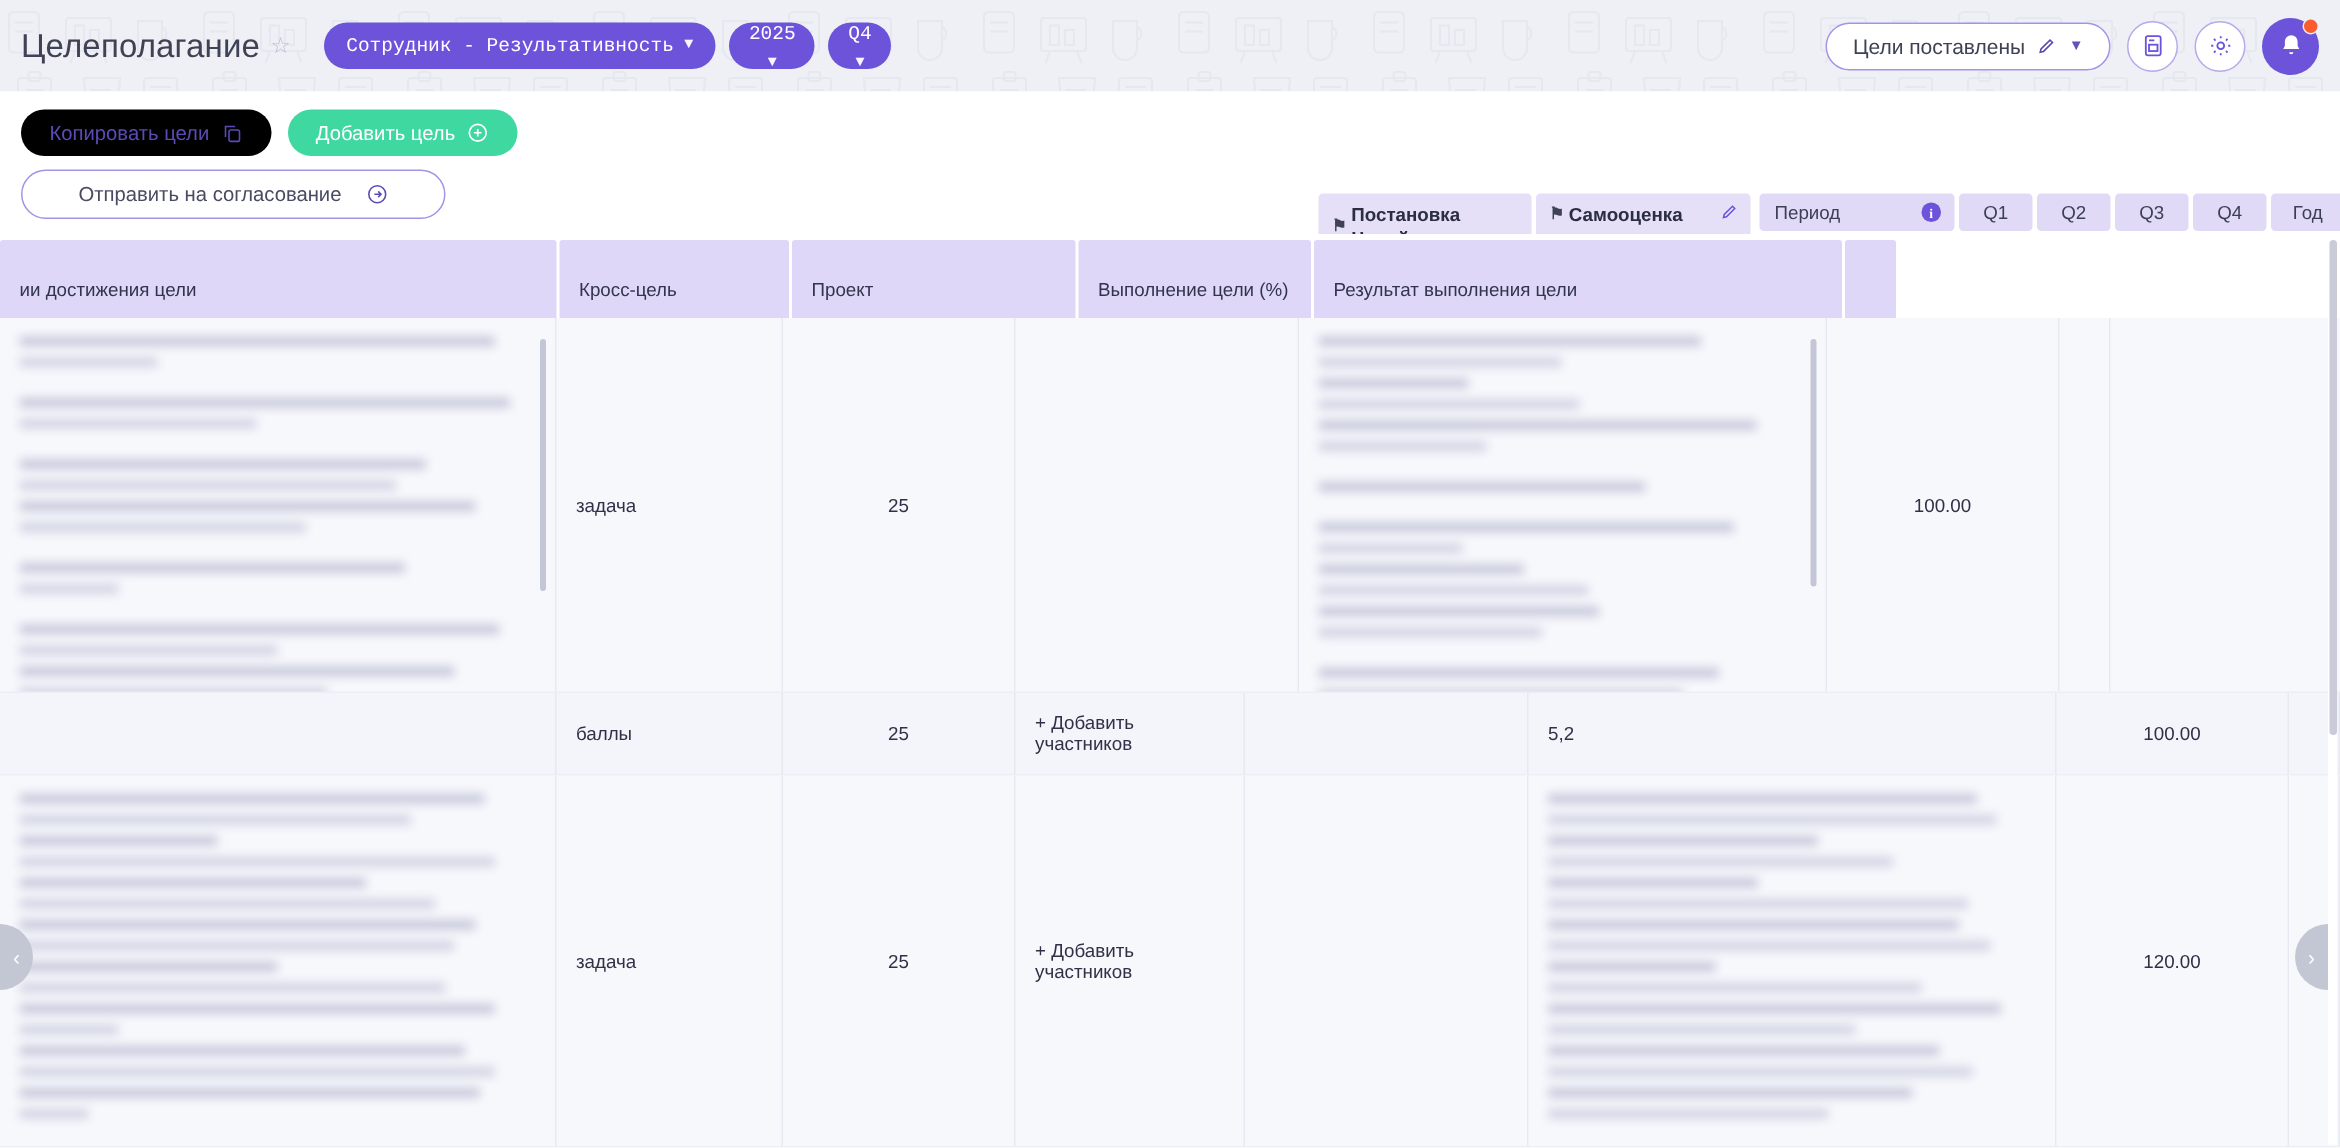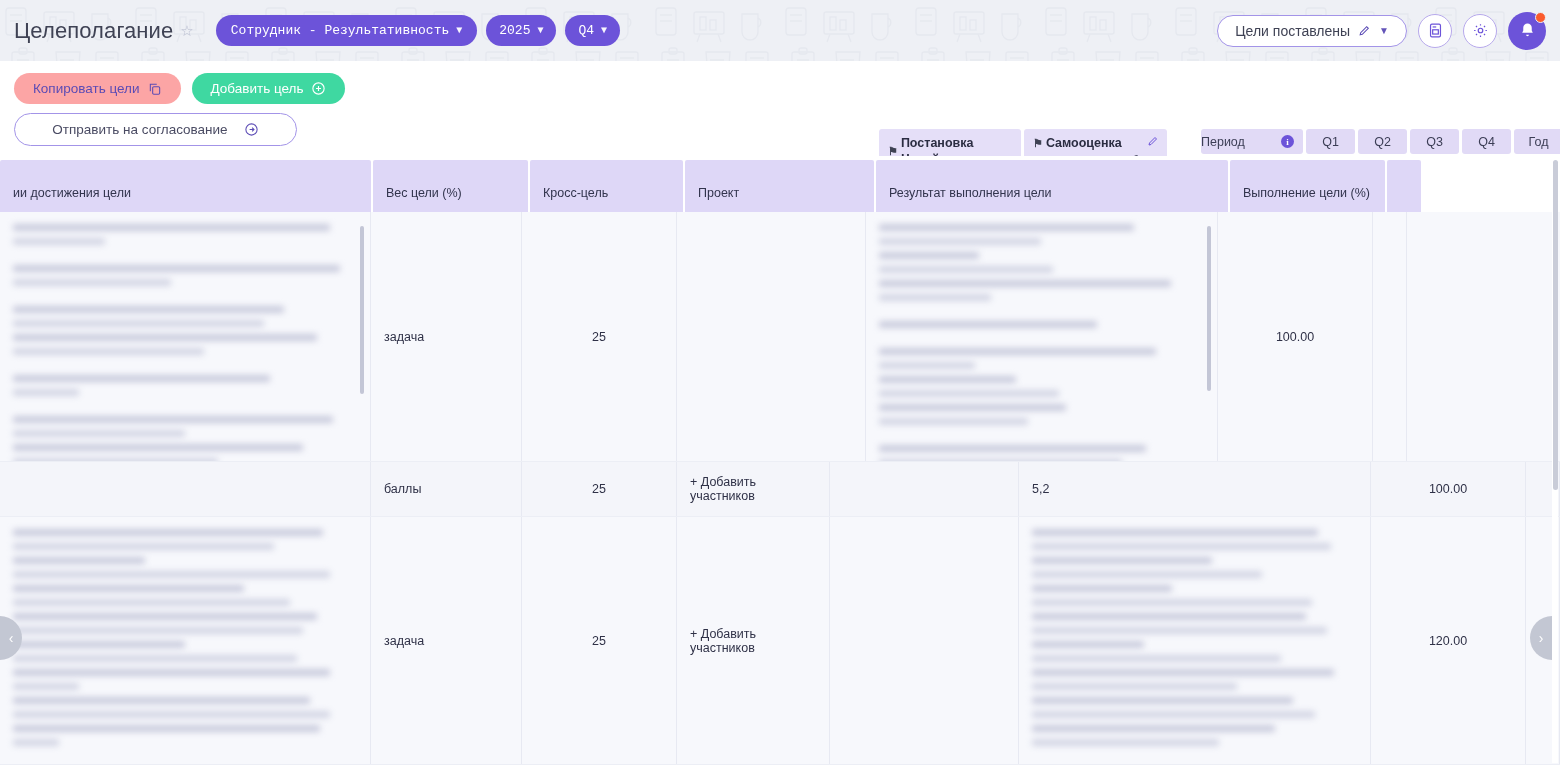--- a/index.html
+++ b/index.html
@@ -35,21 +35,21 @@
   .star-icon { margin-left: 7px; color: #b9bdd0; font-size: 15px; line-height: 1; }
 
   .pill {
     display: inline-flex; align-items: center; gap: 7px;
     background: #6c53d9; color: #fff;
     border-radius: 20px;
     height: 31px; padding: 0 15px;
     font-size: 13px; white-space: nowrap;
     cursor: pointer;
   }
-  .pill.small { padding: 0 13px; }
+  .pill.small { padding: 0 13px; flex-direction: column; }
   .pill + .pill { margin-left: 9px; }
   .pill-group { margin-left: 22px; display: flex; align-items: center; font-family: Liberation Mono, monospace; }
   .chev { font-size: 10px; opacity: .95; }
 
   .header-right { margin-left: auto; display: flex; align-items: center; gap: 11px; }
   .status-pill {
     display: inline-flex; align-items: center; gap: 8px;
     border: 1.5px solid #a394e8; background: #fff; color: #3f4254;
     border-radius: 20px; height: 32px; padding: 0 17px;
     font-size: 14px; cursor: pointer; white-space: nowrap;
@@ -79,21 +79,21 @@
     display: flex; align-items: flex-start;
     padding: 12px 14px 0 14px;
   }
   .btn-col { display: flex; flex-direction: column; gap: 9px; }
   .btn-row { display: flex; gap: 11px; }
   .btn {
     display: inline-flex; align-items: center; justify-content: center; gap: 8px;
     border-radius: 18px; height: 31px; padding: 0 19px;
     font-size: 13.5px; cursor: pointer; border: none; white-space: nowrap;
   }
-  .btn-lav { background: #fca5a5; color: #5b4bb5; }
+  .btn-lav { background: #000000; color: #5b4bb5; }
   .btn-green { background: #3fd8a1; color: #ffffff; }
   .btn-outline {
     background: #fff; border: 1.5px solid #a394e8; color: #4a4b63;
     width: 283px; height: 33px; border-radius: 20px;
   }
 
   
   .phases {
     position: absolute; left: 879px; top: 68px;
     width: 288px;
@@ -125,21 +125,21 @@
     grid-template-columns: 130px 49px 49px 49px 49px 49px;
     gap: 3px;
   }
   .sc {
     background: #edeaf8;
     border-radius: 3px;
     height: 25px;
     display: flex; align-items: center;
     font-size: 12.5px; color: #3c3e56;
   }
-  .sc.label { padding-left: 0; justify-content: space-between; padding-right: 9px; margin-left: 28px; }
+  .sc.label { padding-left: 10px; justify-content: space-between; padding-right: 9px; }
   .sc.head { background: #e1daf6; justify-content: center; }
   .sc.cell { justify-content: center; background: #f0eef8; }
   .sc.cell.hl { background: #ddd4f5; font-weight: 600; }
   .sc.label.head2 { background: #e1daf6; }
   .info-dot {
     width: 13px; height: 13px; border-radius: 50%;
     background: #6c53d9; color: #fff; font-size: 9px;
     display: flex; align-items: center; justify-content: center;
     font-weight: bold; font-family: "Liberation Serif", serif;
   }
@@ -410,25 +410,24 @@
       <div class="sc cell">C -</div>
       <div class="sc cell hl">E -</div>
       <div class="sc cell">E -</div>
     </div>
   </div>
 
   <div class="table-wrap">
 
     <div class="thead">
       <div class="th c1">ии достижения цели</div>
-      <div class="th c3">Вес цели (%)</div>
       <div class="th c4">Кросс-цель</div>
       <div class="th c5">Проект</div>
+      <div class="th c7">Выполнение цели (%)</div>
       <div class="th c6">Результат выполнения цели</div>
-      <div class="th c7">Выполнение цели (%)</div>
       <div class="th c8"></div>
     </div>
 
     <div class="tbody">
 
       <div class="trow" style="height:250px">
         <div class="td c1 top">
           <div class="blur-block">
             <div class="bline" style="width:96%"></div>
             <div class="bline s" style="width:28%"></div>

